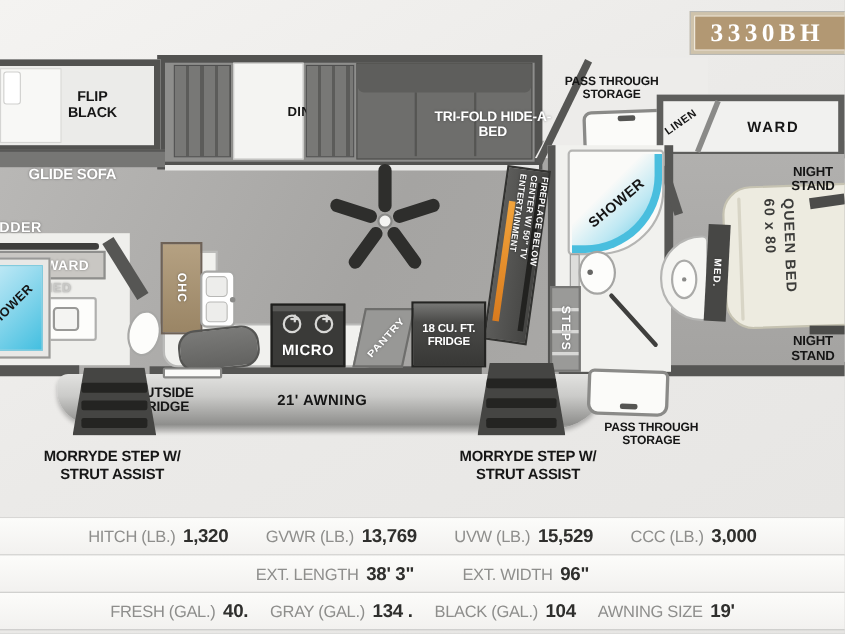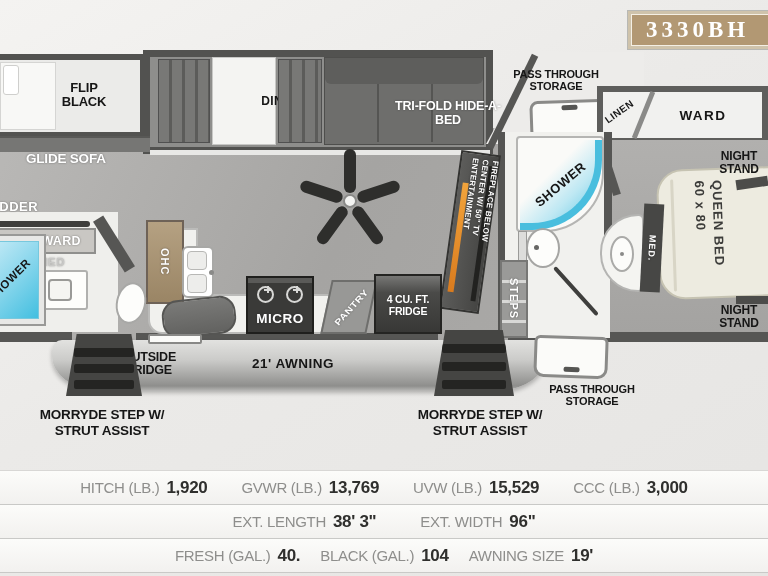--- a/index.html
+++ b/index.html
@@ -155,21 +155,21 @@
     <div class="abs" style="left:45px;top:11px;width:7px;height:1.5px;background:#d8d8d6;"></div>
     <div class="abs" style="left:48px;top:8px;width:1.5px;height:7px;background:#d8d8d6;"></div>
     <div class="abs ctr lw nw" style="left:0;bottom:4px;width:100%;height:20px;font-size:13.5px;letter-spacing:.5px;text-align:right;">MICRO</div>
   </div>
 
   <div class="abs" style="left:326px;top:280px;width:46px;height:54px;background:#989896;border:2px solid #6e6e6c;transform:skewX(-12deg);">
     <div class="abs ctr lw nw" style="left:-4px;top:0;width:54px;height:100%;font-size:9.5px;letter-spacing:.5px;transform:rotate(-55deg);">PANTRY</div>
   </div>
 
   <div class="abs" style="left:374px;top:274px;width:68px;height:60px;background:linear-gradient(180deg,#777775 0%,#4a4a48 30%,#383836 100%);border:2px solid #242422;">
-    <div class="abs ctr lw" style="left:2px;top:6px;width:60px;height:46px;font-size:10.5px;line-height:1.15;">4 CU. FT. FRIDGE</div>
+    <div class="abs ctr lw" style="left:2px;top:6px;width:60px;height:46px;font-size:10.5px;line-height:1.15;">18 CU. FT. FRIDGE</div>
   </div>
 
   <div class="abs" style="left:52px;top:340px;width:494px;height:50px;background:linear-gradient(180deg,#e2e2e0 0%,#cbcbc9 40%,#8e8e8c 92%,#b0b0ae 100%);border-radius:10px 10px 46px 46px / 10px 10px 34px 34px;box-shadow:0 3px 4px rgba(0,0,0,.25);"></div>
   <div class="abs" style="left:148px;top:334px;width:54px;height:10px;background:#fafaf8;border:2px solid #888886;border-radius:2px;"></div>
   <div class="abs ctr lb" style="left:116px;top:346px;width:66px;height:36px;font-size:12.5px;line-height:1.08;">OUTSIDE FRIDGE</div>
   <div class="abs lb nw" style="left:252px;top:356px;font-size:13.5px;letter-spacing:.5px;">21' AWNING</div>
 
   <div class="abs" style="left:66px;top:334px;width:76px;height:62px;background:#454543;clip-path:polygon(14% 0,86% 0,100% 100%,0 100%);">
     <div class="tread" style="top:14px;"></div>
     <div class="tread" style="top:30px;"></div>
@@ -225,21 +225,21 @@
   </div>
   <div class="abs" style="left:116px;top:282px;width:30px;height:42px;background:#fdfdfb;border:2px solid #a8a8a6;border-radius:50%;transform:rotate(12deg);"></div>
 
   <div class="abs ctr lb" style="left:26px;top:404px;width:152px;height:38px;font-size:13.5px;line-height:1.15;">MORRYDE STEP W/ STRUT ASSIST</div>
   <div class="abs ctr lb" style="left:402px;top:404px;width:156px;height:38px;font-size:13.5px;line-height:1.15;">MORRYDE STEP W/ STRUT ASSIST</div>
 
   <div class="abs" id="specs">
     <div class="spec-row" style="gap:34px;">
       <div class="spec-item">
         <span class="sl">HITCH (LB.)</span>
-        <span class="sv">1,920</span>
+        <span class="sv">1,320</span>
       </div>
       <div class="spec-item">
         <span class="sl">GVWR (LB.)</span>
         <span class="sv">13,769</span>
       </div>
       <div class="spec-item">
         <span class="sl">UVW (LB.)</span>
         <span class="sv">15,529</span>
       </div>
       <div class="spec-item">
@@ -256,20 +256,24 @@
         <span class="sl">EXT. WIDTH</span>
         <span class="sv">96"</span>
       </div>
     </div>
     <div class="spec-row" style="gap:20px;">
       <div class="spec-item">
         <span class="sl">FRESH (GAL.)</span>
         <span class="sv">40.</span>
       </div>
       <div class="spec-item">
+        <span class="sl">GRAY (GAL.)</span>
+        <span class="sv">134 .</span>
+      </div>
+      <div class="spec-item">
         <span class="sl">BLACK (GAL.)</span>
         <span class="sv">104</span>
       </div>
       <div class="spec-item">
         <span class="sl">AWNING SIZE</span>
         <span class="sv">19'</span>
       </div>
     </div>
   </div>
 

